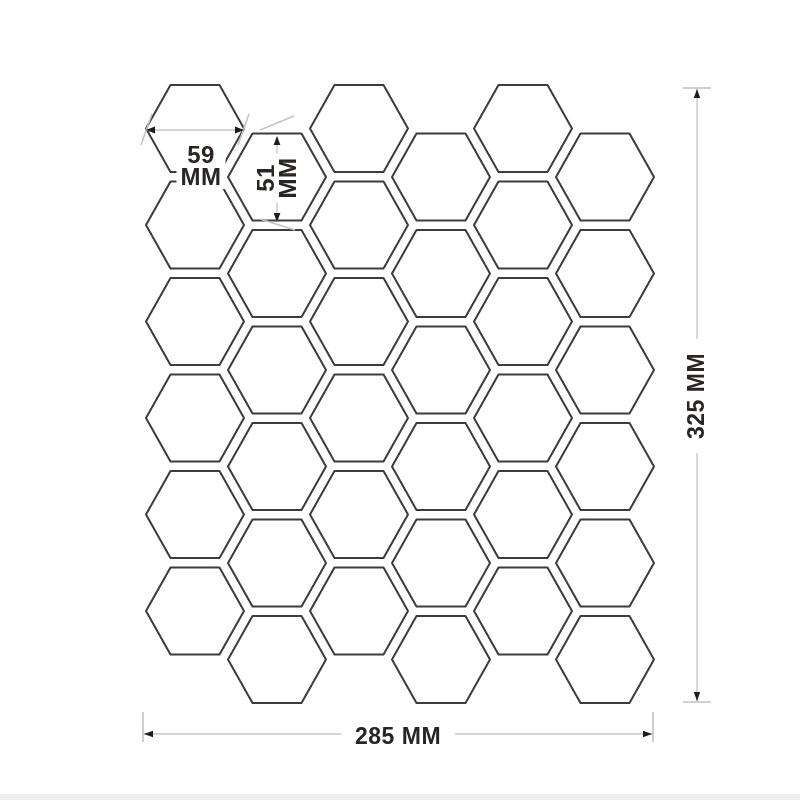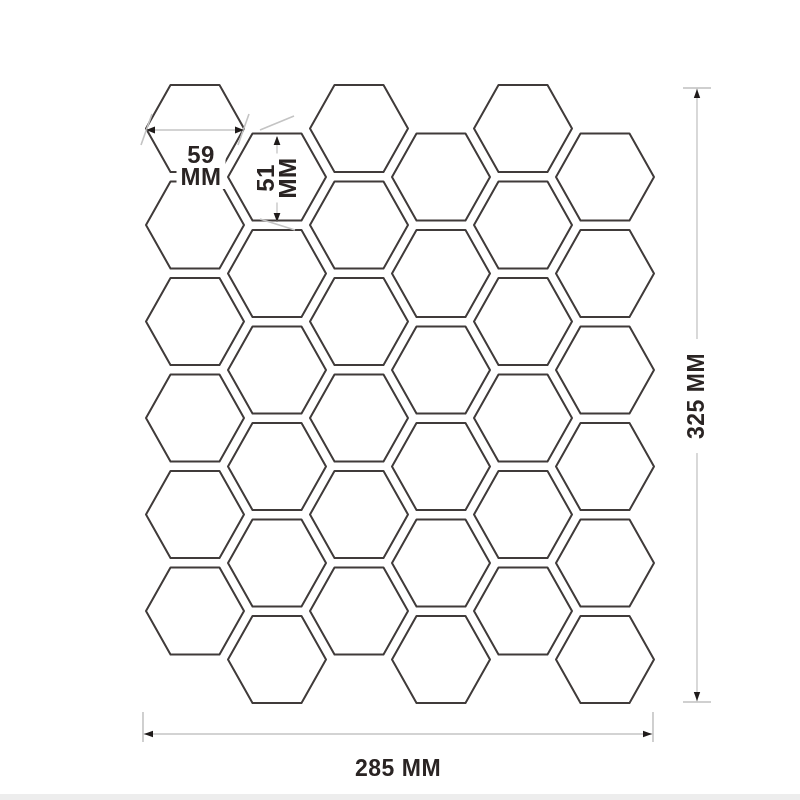--- a/index.html
+++ b/index.html
@@ -136,16 +136,16 @@
     <span>MM</span>
   </div>
 
   <div class="dimtext two-line rot pad-sm" style="left:277px; top:178px;">
     <span>51</span>
     <span>MM</span>
   </div>
 
   <div class="dimtext rot pad" style="left:696px; top:396px;">325 MM</div>
 
-  <div class="dimtext pad" style="left:398px; top:768px;text-align:right;">285 MM</div>
+  <div class="dimtext pad" style="left:398px; top:736px;text-align:right;">285 MM</div>
 
   <div class="footer-band"></div>
 </div>
 
 </body></html>

